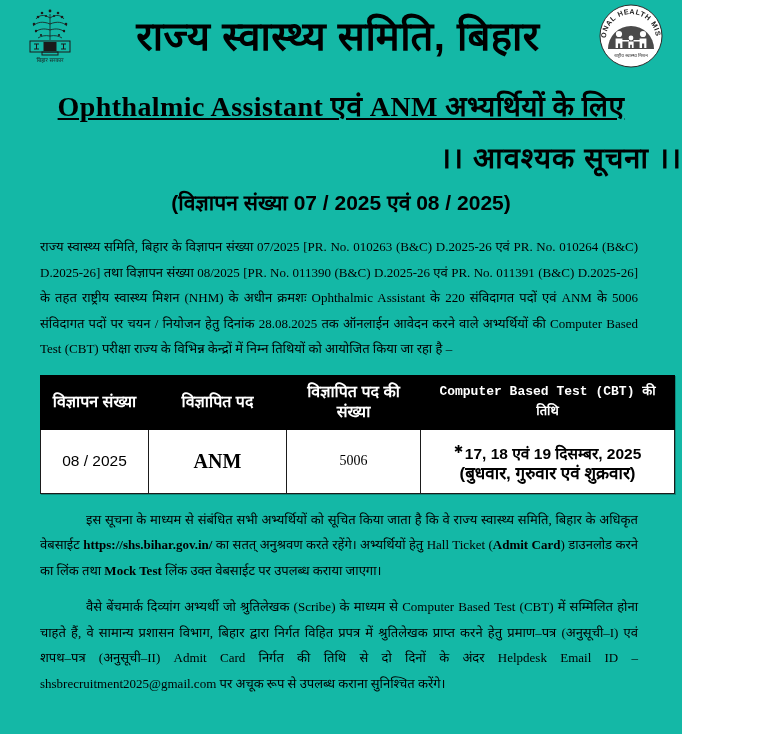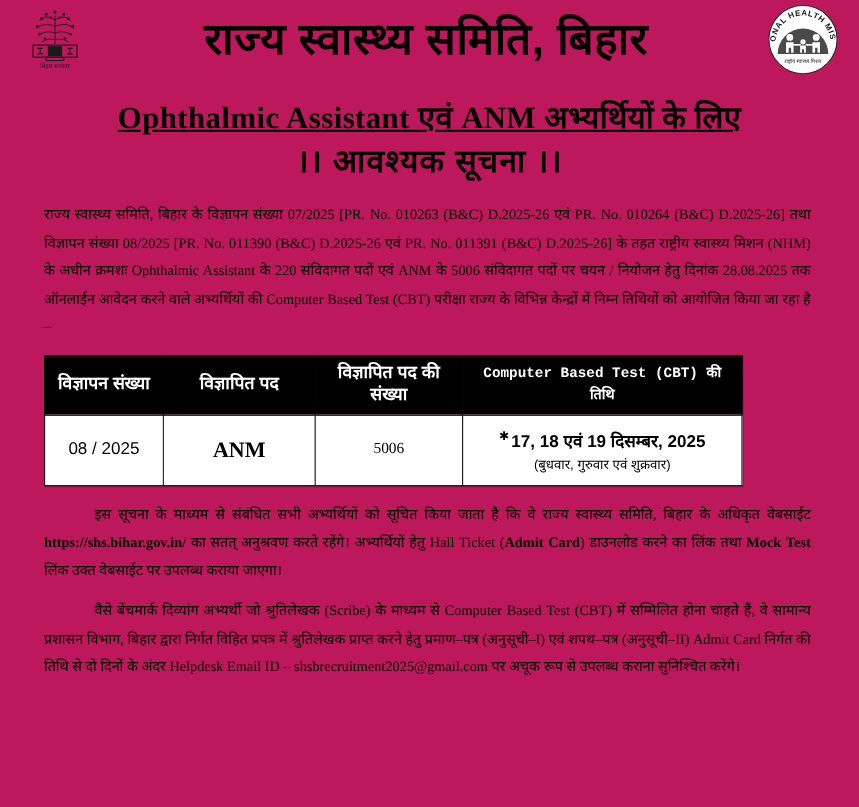--- a/index.html
+++ b/index.html
@@ -6,23 +6,23 @@
     margin: 0;
     padding: 0;
     background: #ffffff;
   }
   body {
     font-family: "Liberation Serif", "DejaVu Serif", serif;
     color: #000000;
   }
   #page {
     position: relative;
-    width: 781px;
+    width: 682px;
     height: 734px;
-    background: #be185d;
+    background: #14b8a6;
     overflow: hidden;
   }
 
   
   .header-band {
     position: relative;
     height: 72px;
     display: flex;
     align-items: center;
     justify-content: space-between;
@@ -55,25 +55,25 @@
   .title-line1 {
     text-align: center;
     font-family: "Liberation Serif", "DejaVu Serif", serif;
     font-weight: bold;
     font-size: 28px;
     margin-top: 14px;
     letter-spacing: 0.4px;
     text-decoration: underline;
   }
   .title-line2 {
-    text-align: center;
+    text-align: right;
     font-family: "Liberation Sans", "DejaVu Sans", sans-serif;
     font-weight: bold;
     font-size: 29px;
-    margin-top: 1px;
+    margin-top: 13px;
     letter-spacing: 1px;
   }
   .title-line3 {
     text-align: center;
     font-family: "Liberation Sans", "DejaVu Sans", sans-serif;
     font-weight: bold;
     font-size: 21px;
     margin-top: 12px;
   }
 
@@ -152,22 +152,22 @@
     font-family: "Liberation Serif", "DejaVu Serif", serif;
     font-size: 14px;
   }
   .c-date {
     font-family: "Liberation Sans", "DejaVu Sans", sans-serif;
     font-size: 15.5px;
     font-weight: bold;
     line-height: 20px;
   }
   .c-date .day {
-    font-weight: normal;
-    font-size: 12px;
+    font-weight: bold;
+    font-size: 17px;
   }
   .col-1 { width: 108px; }
   .col-2 { width: 138px; }
   .col-3 { width: 134px; }
   .col-4 { width: 254px; }
 
   .asterisk {
     font-size: 11px;
     vertical-align: super;
     margin-right: 2px;
@@ -248,20 +248,21 @@
           <rect x="23.5" y="37" width="7.5" height="1.5"></rect>
           <rect x="35.5" y="37" width="7.5" height="1.5"></rect>
         </g>
         <text x="33" y="54" text-anchor="middle" font-size="4.6" font-family="'Liberation Sans', sans-serif" fill="#2a2a2a">राष्ट्रीय स्वास्थ्य मिशन</text>
       </svg>
     </div>
   </div>
 
   <div class="title-line1">Ophthalmic Assistant एवं ANM अभ्यर्थियों के लिए</div>
   <div class="title-line2">।। आवश्यक सूचना ।।</div>
+  <div class="title-line3">(विज्ञापन संख्या 07 / 2025 एवं 08 / 2025)</div>
 
   <div class="body-wrap">
 
     <p class="para para-intro">राज्य स्वास्थ्य समिति, बिहार के विज्ञापन संख्या 07/2025 [PR. No. 010263 (B&amp;C) D.2025-26 एवं PR. No. 010264 (B&amp;C) D.2025-26] तथा विज्ञापन संख्या 08/2025 [PR. No. 011390 (B&amp;C) D.2025-26 एवं PR. No. 011391 (B&amp;C) D.2025-26] के तहत राष्ट्रीय स्वास्थ्य मिशन (NHM) के अधीन क्रमशः Ophthalmic Assistant के 220 संविदागत पदों एवं ANM के 5006 संविदागत पदों पर चयन / नियोजन हेतु दिनांक 28.08.2025 तक ऑनलाईन आवेदन करने वाले अभ्यर्थियों की Computer Based Test (CBT) परीक्षा राज्य के विभिन्न केन्द्रों में निम्न तिथियों को आयोजित किया जा रहा है –</p>
 
     <div class="table-wrap">
       <table class="cbt-table">
         <colgroup>
           <col class="col-1">
             <col class="col-2">

